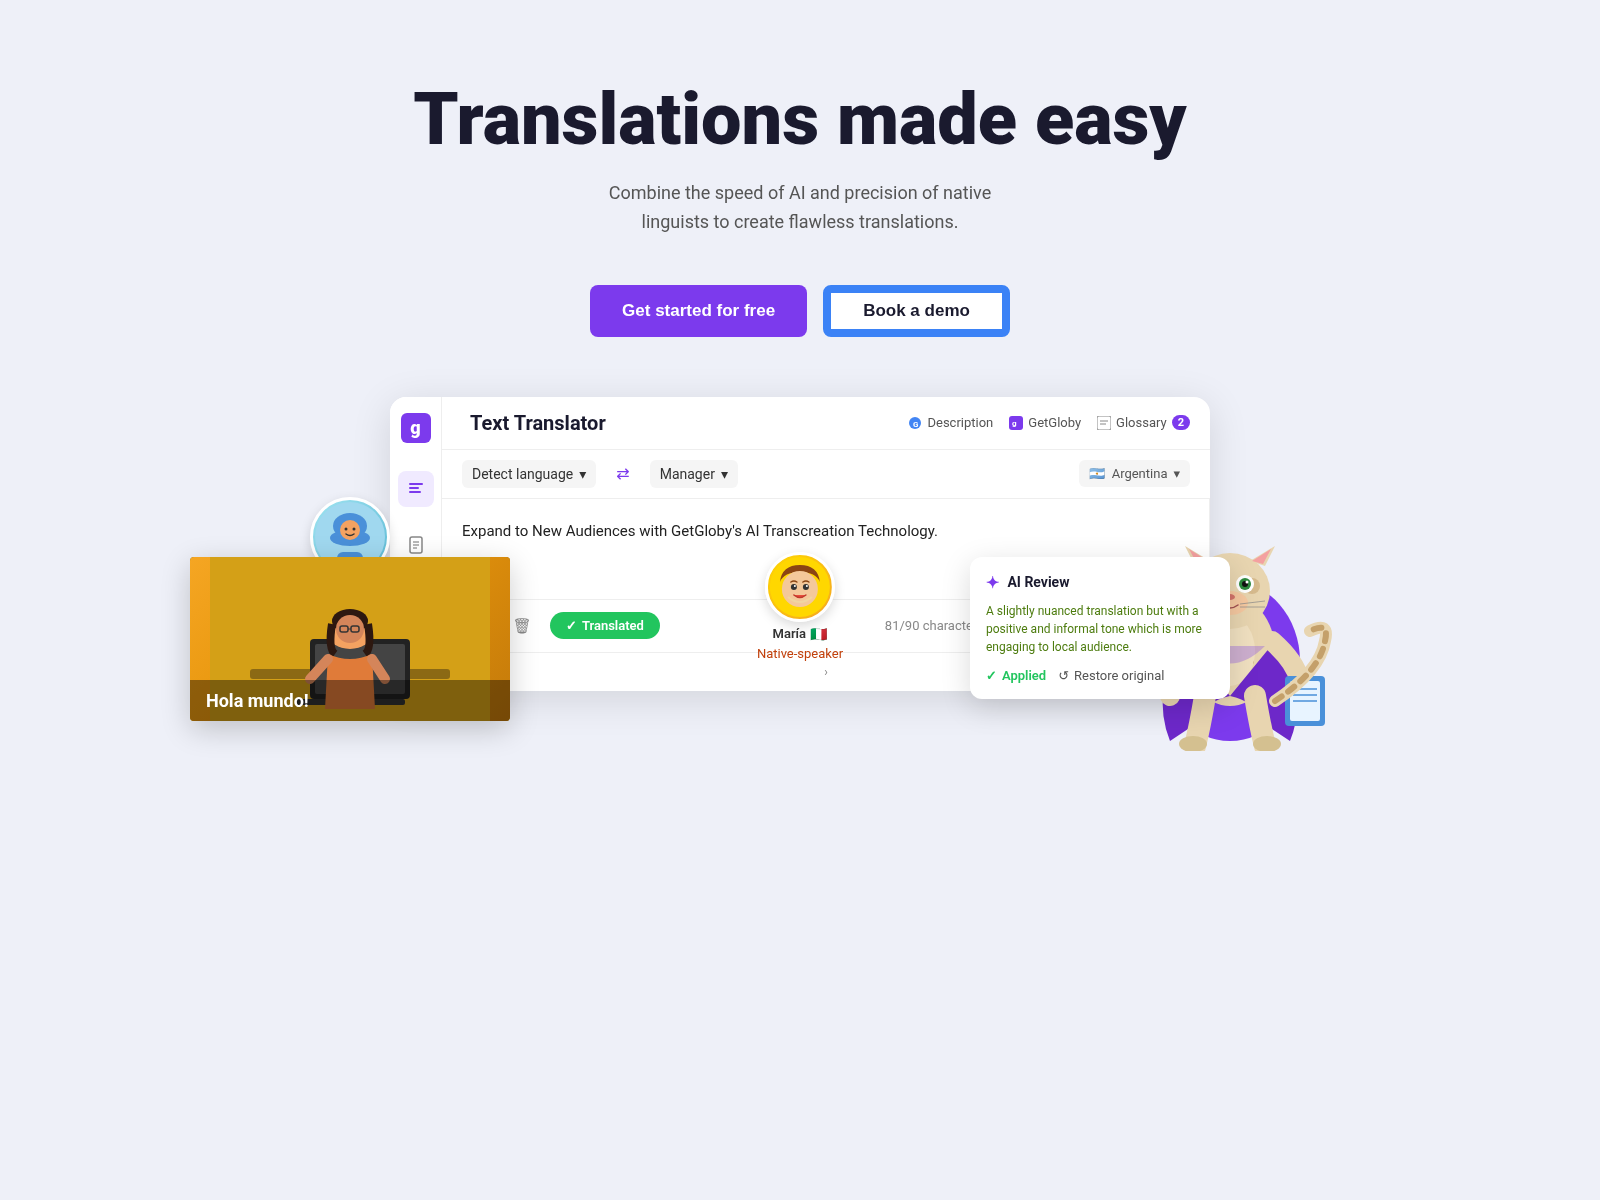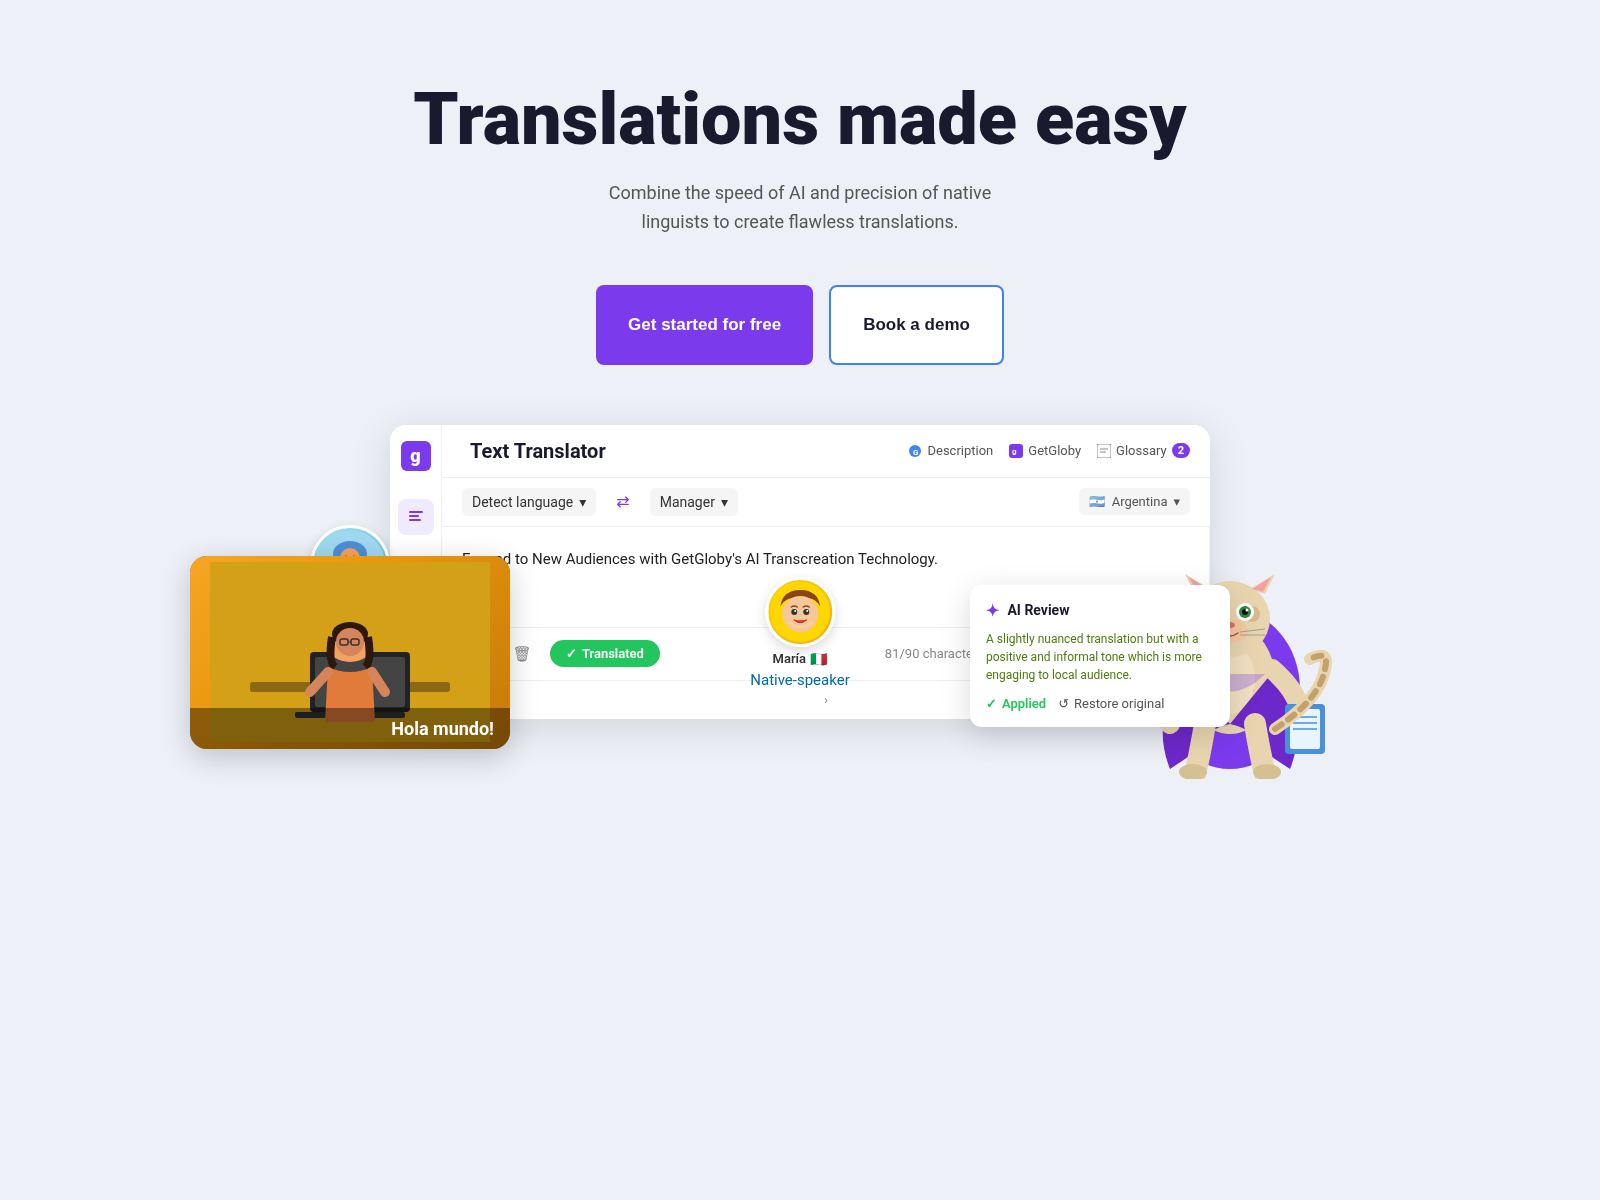--- a/index.html
+++ b/index.html
@@ -47,23 +47,23 @@
       border-radius: 8px;
       padding: 16px 32px;
       font-size: 17px;
       font-weight: 600;
       cursor: pointer;
     }
 
     .btn-secondary {
       background: #fff;
       color: #1a1a2e;
-      border: 2px solid #3b82f6;
+      border: 8px solid #3b82f6;
       border-radius: 8px;
-      padding: 28px 32px;
+      padding: 0 32px;
       font-size: 17px;
       font-weight: 600;
       cursor: pointer;
     }
 
     
     .app-window {
       width: 820px;
       background: #fff;
       border-radius: 16px;
@@ -337,26 +337,25 @@
       font-size: 12px;
       color: #888;
     }
 
     
     .photo-card {
       position: absolute;
       bottom: -30px;
       left: -200px;
       width: 320px;
-      height: 193px;
-      border-radius: 17px;
+      height: 164px;
+      border-radius: 4px;
       overflow: hidden;
       box-shadow: 0 8px 30px rgba(0,0,0,0.2);
       background: #8B6914;
-      text-align: right;
     }
 
     .photo-card-overlay {
       position: absolute;
       bottom: 0;
       left: 0;
       right: 0;
       background: rgba(0,0,0,0.4);
       padding: 10px 16px;
       color: #fff;
@@ -402,22 +401,22 @@
     .linguist-name {
       font-size: 13px;
       font-weight: 600;
       color: #333;
       display: flex;
       align-items: center;
       gap: 4px;
     }
 
     .linguist-role {
-      font-size: 15px;
-      color: #0369a1;
+      font-size: 13px;
+      color: #c2410c;
     }
 
     
     .ai-review-card {
       position: absolute;
       right: -20px;
       top: 160px;
       width: 260px;
       background: #fff;
       border-radius: 12px;

